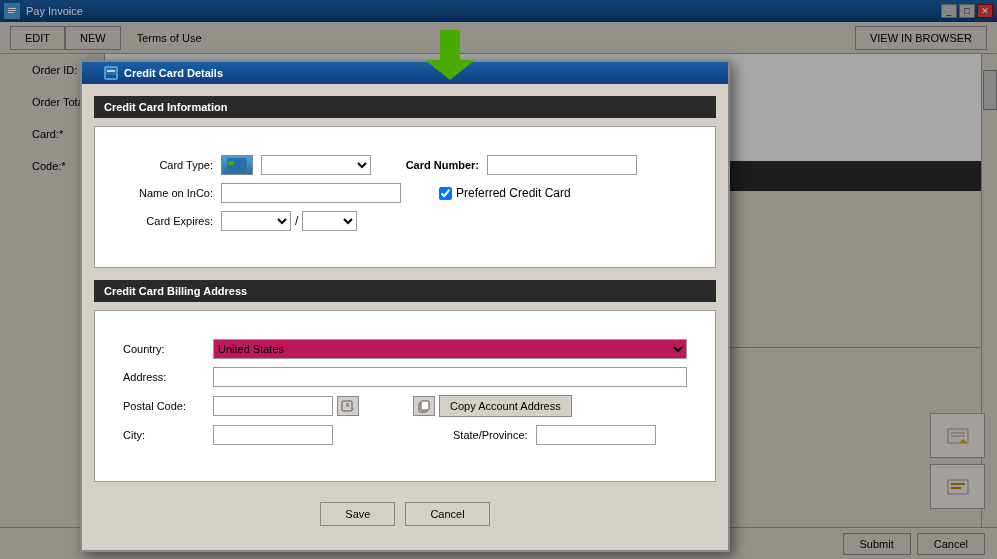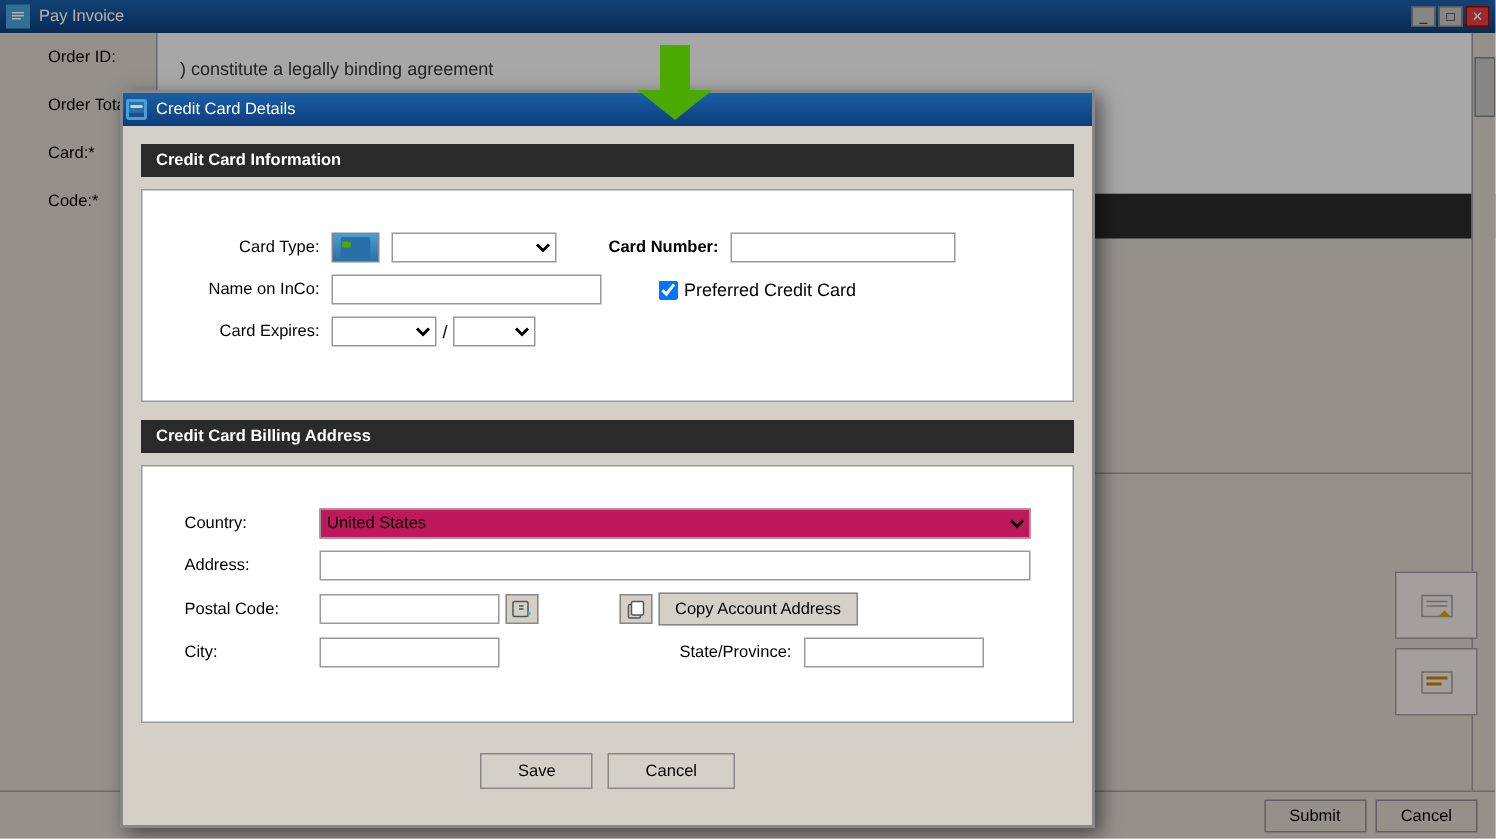--- a/index.html
+++ b/index.html
@@ -254,22 +254,23 @@
       box-shadow: 4px 4px 12px rgba(0,0,0,0.5);
       width: 650px;
       position: relative;
     }
 
     .modal-title-bar {
       background: linear-gradient(to bottom, #1a5fa8, #0d3d7a);
       height: 22px;
       display: flex;
       align-items: center;
-      padding: 0 2px;
+      padding: 0 22px;
       color: white;
+      font-weight: bold;
     }
 
     .modal-title-icon {
       width: 14px;
       height: 14px;
       background: #4a9fd4;
       margin-right: 6px;
       border-radius: 2px;
       display: flex;
       align-items: center;
@@ -521,20 +522,28 @@
         </svg>
     </div>
     <span class="title-bar-text">Pay Invoice</span>
     <div class="title-bar-controls">
       <div class="title-btn">_</div>
       <div class="title-btn">□</div>
       <div class="title-btn close">✕</div>
     </div>
   </div>
 
+  <div class="tab-bar">
+    <div class="tab-group">
+      <button class="tab-btn">EDIT</button>
+      <button class="tab-btn">NEW</button>
+    </div>
+    <span class="tab-label">Terms of Use</span>
+    <button class="view-browser-btn">VIEW IN BROWSER</button>
+  </div>
 
   <div class="content-area">
 
     <div class="left-panel">
       <span class="field-label">Order ID:</span>
       <span class="field-label">Order Total:</span>
       <span class="field-label">Card:*</span>
       <span class="field-label">Code:*</span>
     </div>
 

